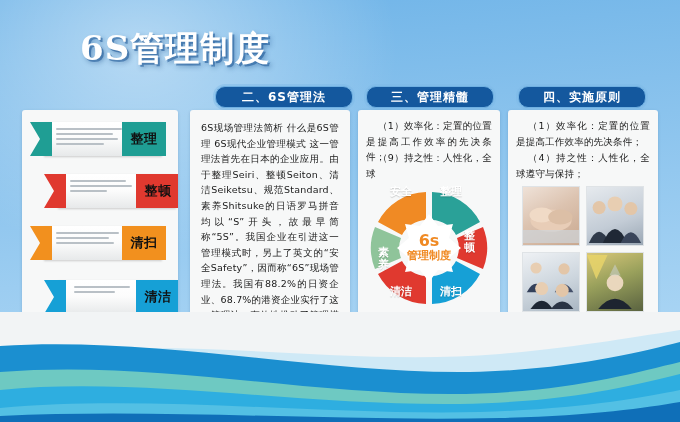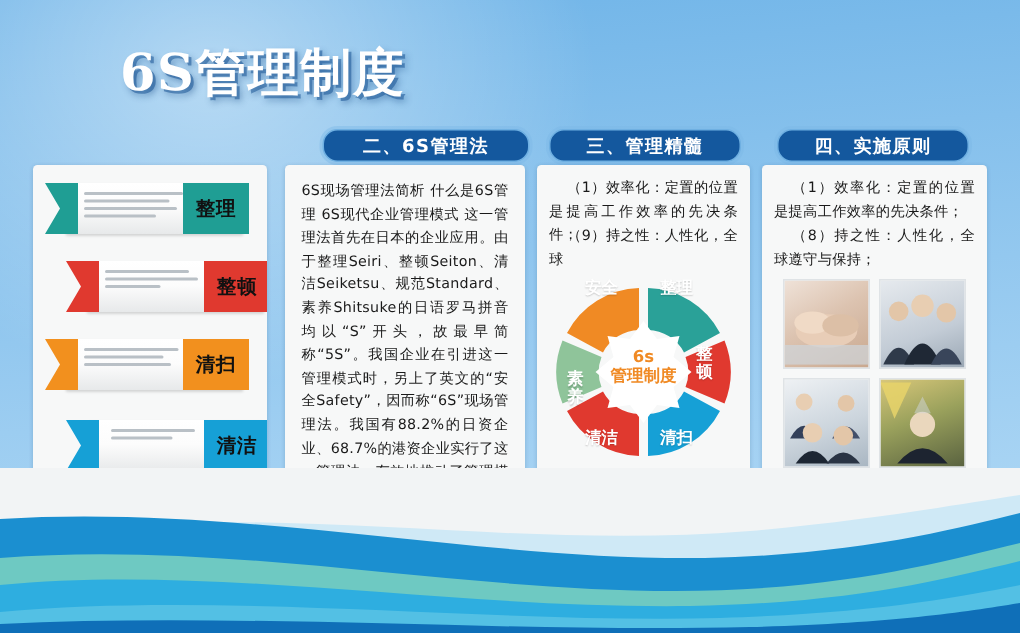--- a/index.html
+++ b/index.html
@@ -61,21 +61,21 @@
   .rb-line{height:2px;margin-bottom:3px;background:#b9c0c6;border-radius:1px;}
   
   .donut{position:absolute;}
   .seg-label{
     position:absolute;color:#ffffff;font-weight:bold;font-size:11px;
     text-shadow:0 1px 1px rgba(0,0,0,.18);white-space:nowrap;
   }
   .donut-center{
     position:absolute;text-align:center;color:#f08a24;font-weight:bold;line-height:1.15;
   }
-  .dc-top{font-size:11px;}
+  .dc-top{font-size:16px;}
   .dc-bot{font-size:11px;}
   
   .pgrid{position:absolute;display:grid;grid-template-columns:1fr 1fr;gap:6px;}
   .photo{height:58px;border:1px solid #dfe3e6;position:relative;overflow:hidden;}
   
   .waves{position:absolute;left:0;bottom:0;width:680px;height:110px;}
 </style>
 </head>
 <body>
 
@@ -179,21 +179,21 @@
 
       <div class="donut-center" style="left:31px;top:60px;width:60px;">
         <div class="dc-top">6s</div>
         <div class="dc-bot">管理制度</div>
       </div>
     </div>
   </div>
 
   <div class="panel" style="left:508px;top:110px;width:150px;height:224px;">
     <div class="ptext" style="position:absolute;left:8px;top:8px;width:134px;text-indent:12px;">（1）效率化：定置的位置是提高工作效率的先决条件；</div>
-    <div class="ptext" style="position:absolute;left:8px;top:40px;width:134px;text-indent:12px;">（8）持之性：人性化，全球遵守与保持；</div>
+    <div class="ptext" style="position:absolute;left:8px;top:40px;width:134px;text-indent:12px;">（4）持之性：人性化，全球遵守与保持；</div>
 
     <div class="pgrid" style="left:14px;top:76px;width:122px;">
       <div class="photo" style="background:linear-gradient(150deg,#efe2d8 0%,#dcc3b0 45%,#c9a88f 100%);">
         <svg viewBox="0 0 60 58" width="100%" height="100%">
           <ellipse cx="30" cy="34" rx="22" ry="12" fill="#e8cdb7"></ellipse>
           <ellipse cx="20" cy="28" rx="13" ry="8" fill="#f0dac6"></ellipse>
           <ellipse cx="40" cy="30" rx="13" ry="8" fill="#dcbfa6"></ellipse>
           <rect x="0" y="44" width="60" height="14" fill="#cfd6dc" opacity=".7"></rect>
         </svg>
       </div>

